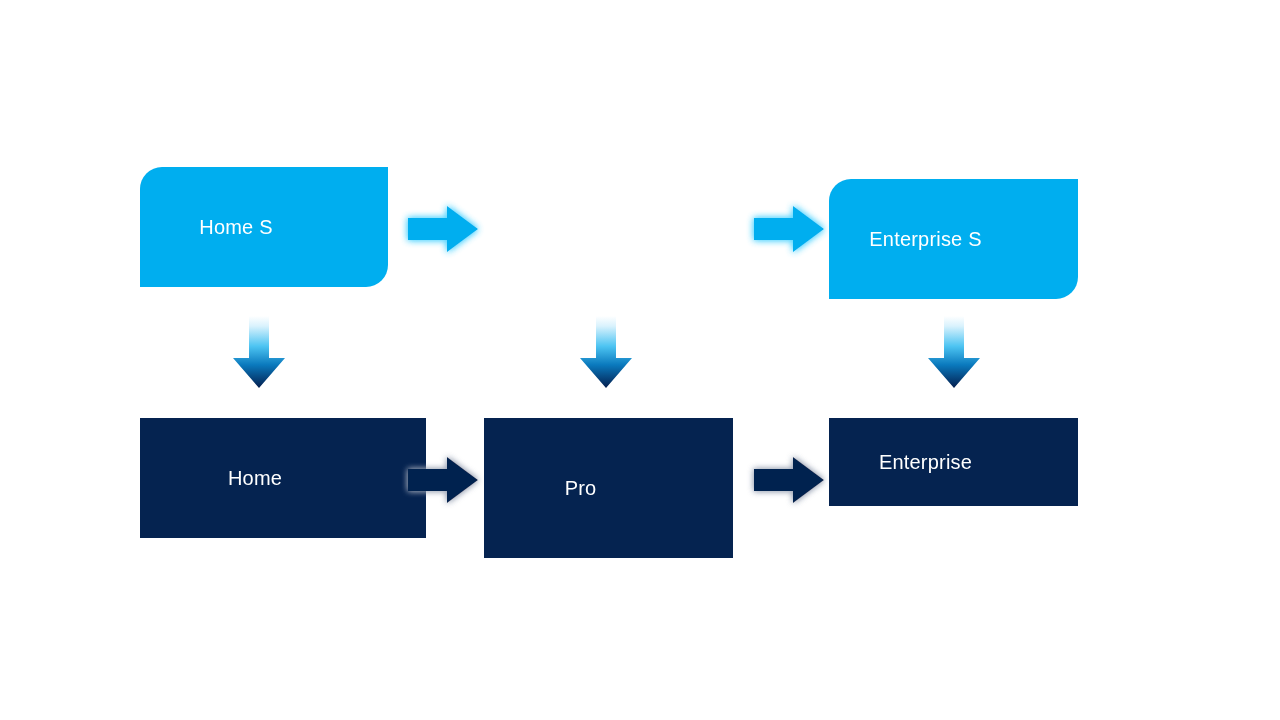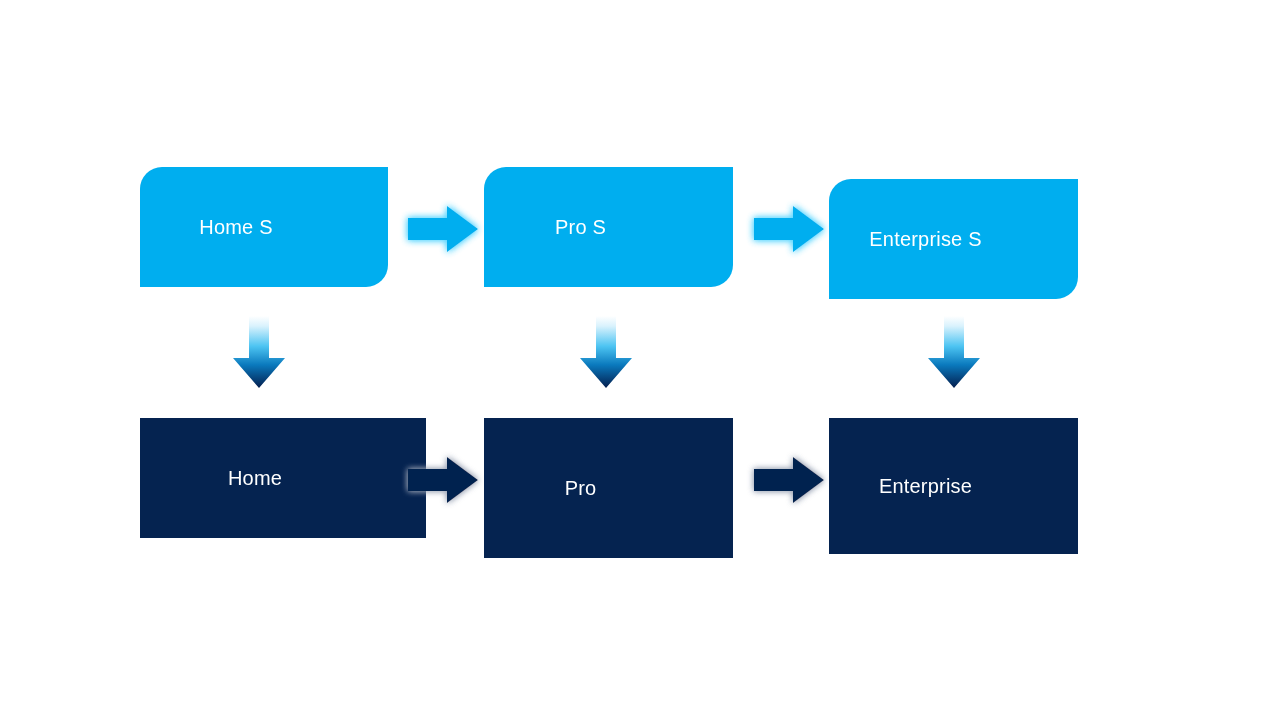--- a/index.html
+++ b/index.html
@@ -68,23 +68,20 @@
 </style>
 </head>
 <body>
 
 <div id="canvas">
 
   <div class="node tier-top" style="left:140px; top:167px; width:248px; height:120px;">
     <span class="node-label">Home S</span>
   </div>
 
-  <div class="node tier-top" style="left:484px; top:167px; width:249px; height:120px;">
-    <span class="node-label">Pro S</span>
-  </div>
 
   <div class="node tier-top" style="left:829px; top:179px; width:249px; height:120px;">
     <span class="node-label">Enterprise S</span>
   </div>
 
   <div class="arrow-h" style="left:399px; top:198px;">
     <svg width="84" height="62" viewBox="0 0 84 62" aria-hidden="true">
       <defs>
         <filter id="glowBlue1" x="-60%" y="-60%" width="220%" height="220%">
           <feGaussianBlur stdDeviation="3.6" result="b"></feGaussianBlur>
@@ -165,21 +162,21 @@
   </div>
 
   <div class="node tier-bottom" style="left:140px; top:418px; width:286px; height:120px;">
     <span class="node-label">Home</span>
   </div>
 
   <div class="node tier-bottom" style="left:484px; top:418px; width:249px; height:140px;">
     <span class="node-label">Pro</span>
   </div>
 
-  <div class="node tier-bottom" style="left:829px; top:418px; width:249px; height:136px;">
+  <div class="node tier-bottom" style="left:829px; top:418px; width:249px; height:88px;">
     <span class="node-label">Enterprise</span>
   </div>
 
   <div class="arrow-h" style="left:399px; top:449px;">
     <svg width="84" height="62" viewBox="0 0 84 62" aria-hidden="true">
       <defs>
         <filter id="glowNavy1" x="-60%" y="-60%" width="220%" height="220%">
           <feGaussianBlur stdDeviation="3.4" result="b"></feGaussianBlur>
           <feFlood flood-color="#9aa3b5" flood-opacity="0.85" result="c"></feFlood>
           <feComposite in="c" in2="b" operator="in" result="g"></feComposite>

